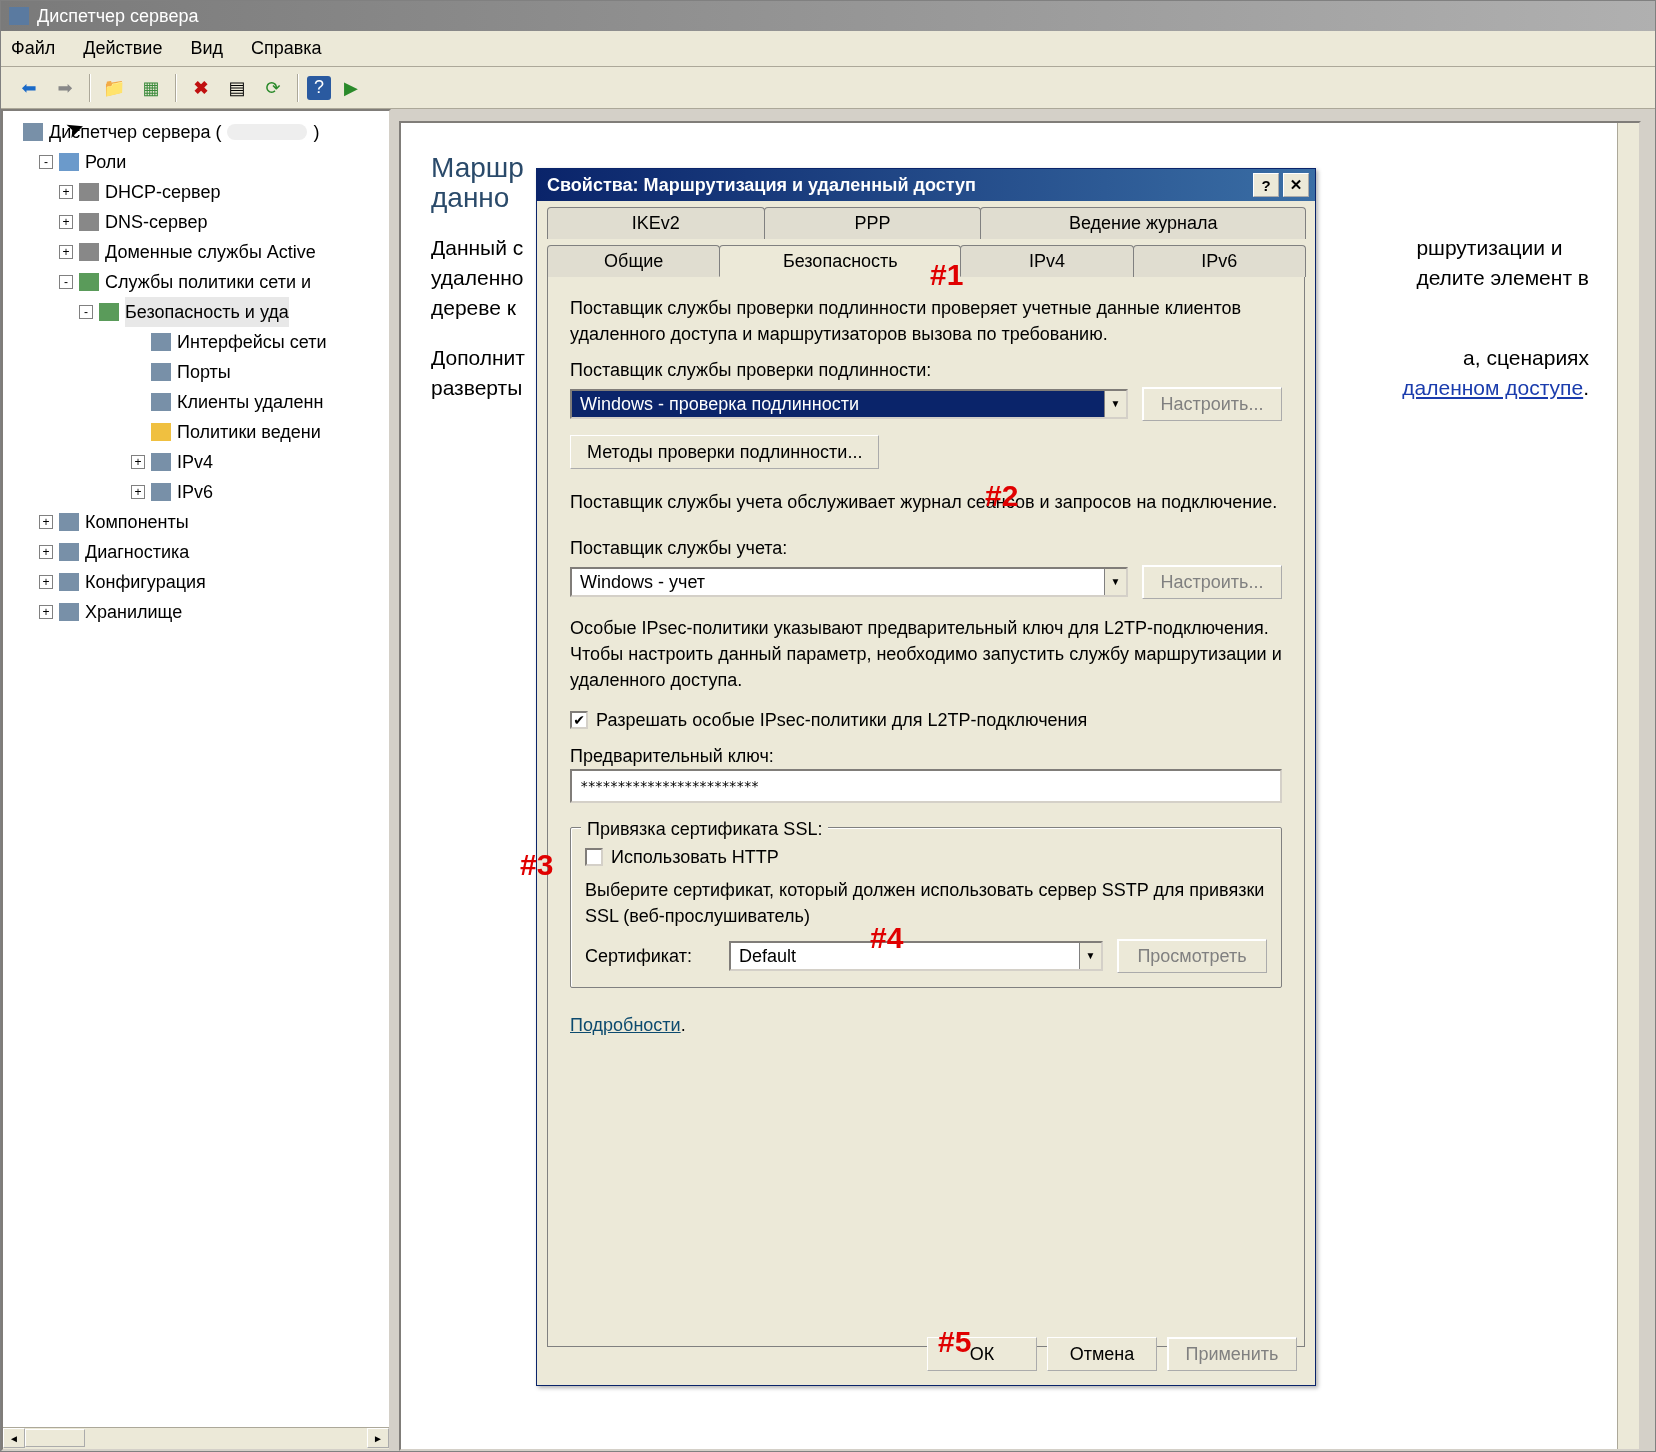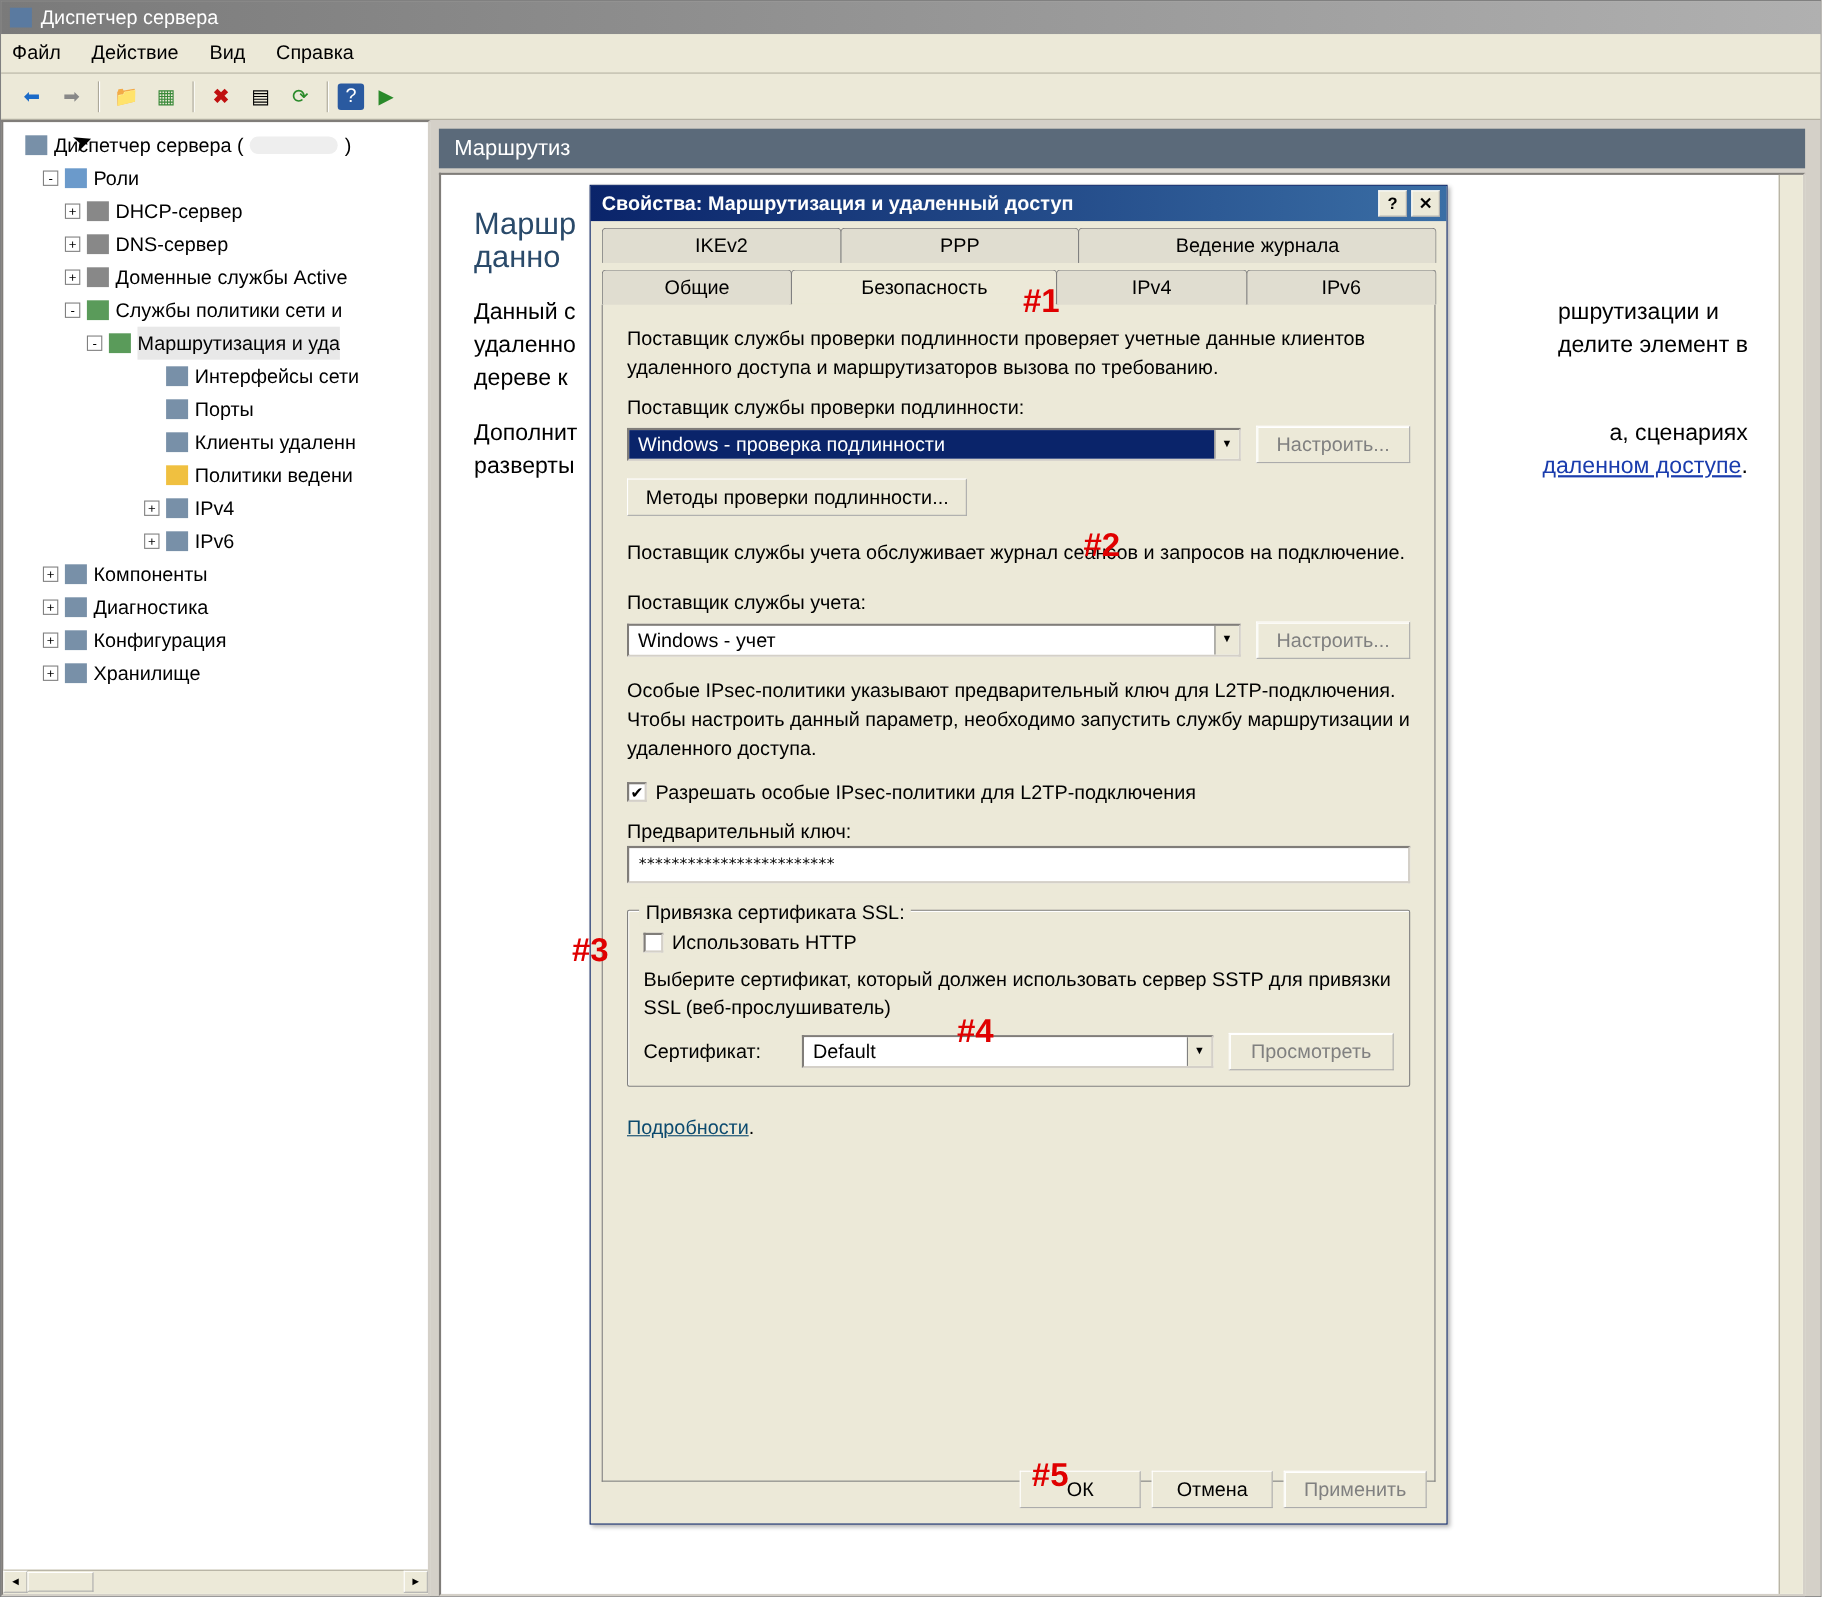--- a/index.html
+++ b/index.html
@@ -137,21 +137,21 @@
               <span class="label">Доменные службы Active</span>
             </div>
             <div class="tree-item ind2">
               <span class="exp">-</span>
               <span class="ti-icon net"></span>
               <span class="label">Службы политики сети и</span>
             </div>
             <div class="tree-item ind3 selected">
               <span class="exp">-</span>
               <span class="ti-icon net"></span>
-              <span class="label">Маршрутизация и уда</span>
+              <span class="label">Безопасность и уда</span>
             </div>
             <div class="tree-item ind4">
               <span class="noexp"></span>
               <span class="ti-icon comp"></span>
               <span class="label">Интерфейсы сети</span>
             </div>
             <div class="tree-item ind4">
               <span class="noexp"></span>
               <span class="ti-icon comp"></span>
               <span class="label">Порты</span>
@@ -200,23 +200,20 @@
       </div>
       <div class="tree-scroll-h">
         <div class="arrow">◄</div>
         <div class="thumb"></div>
         <div style="flex:1"></div>
         <div class="arrow">►</div>
       </div>
     </div>
 
     <div class="main-pane">
-      <div class="main-header">
-        <span>Маршрутиз</span>
-      </div>
       <div class="main-content">
         <h1>
           <span>Маршр</span><br>
           <span>данно</span>
         </h1>
         <div style="display:flex;justify-content:space-between">
             <div>
               <span>Данный с</span><br>
               <span>удаленно</span><br>
               <span>дереве к</span>

